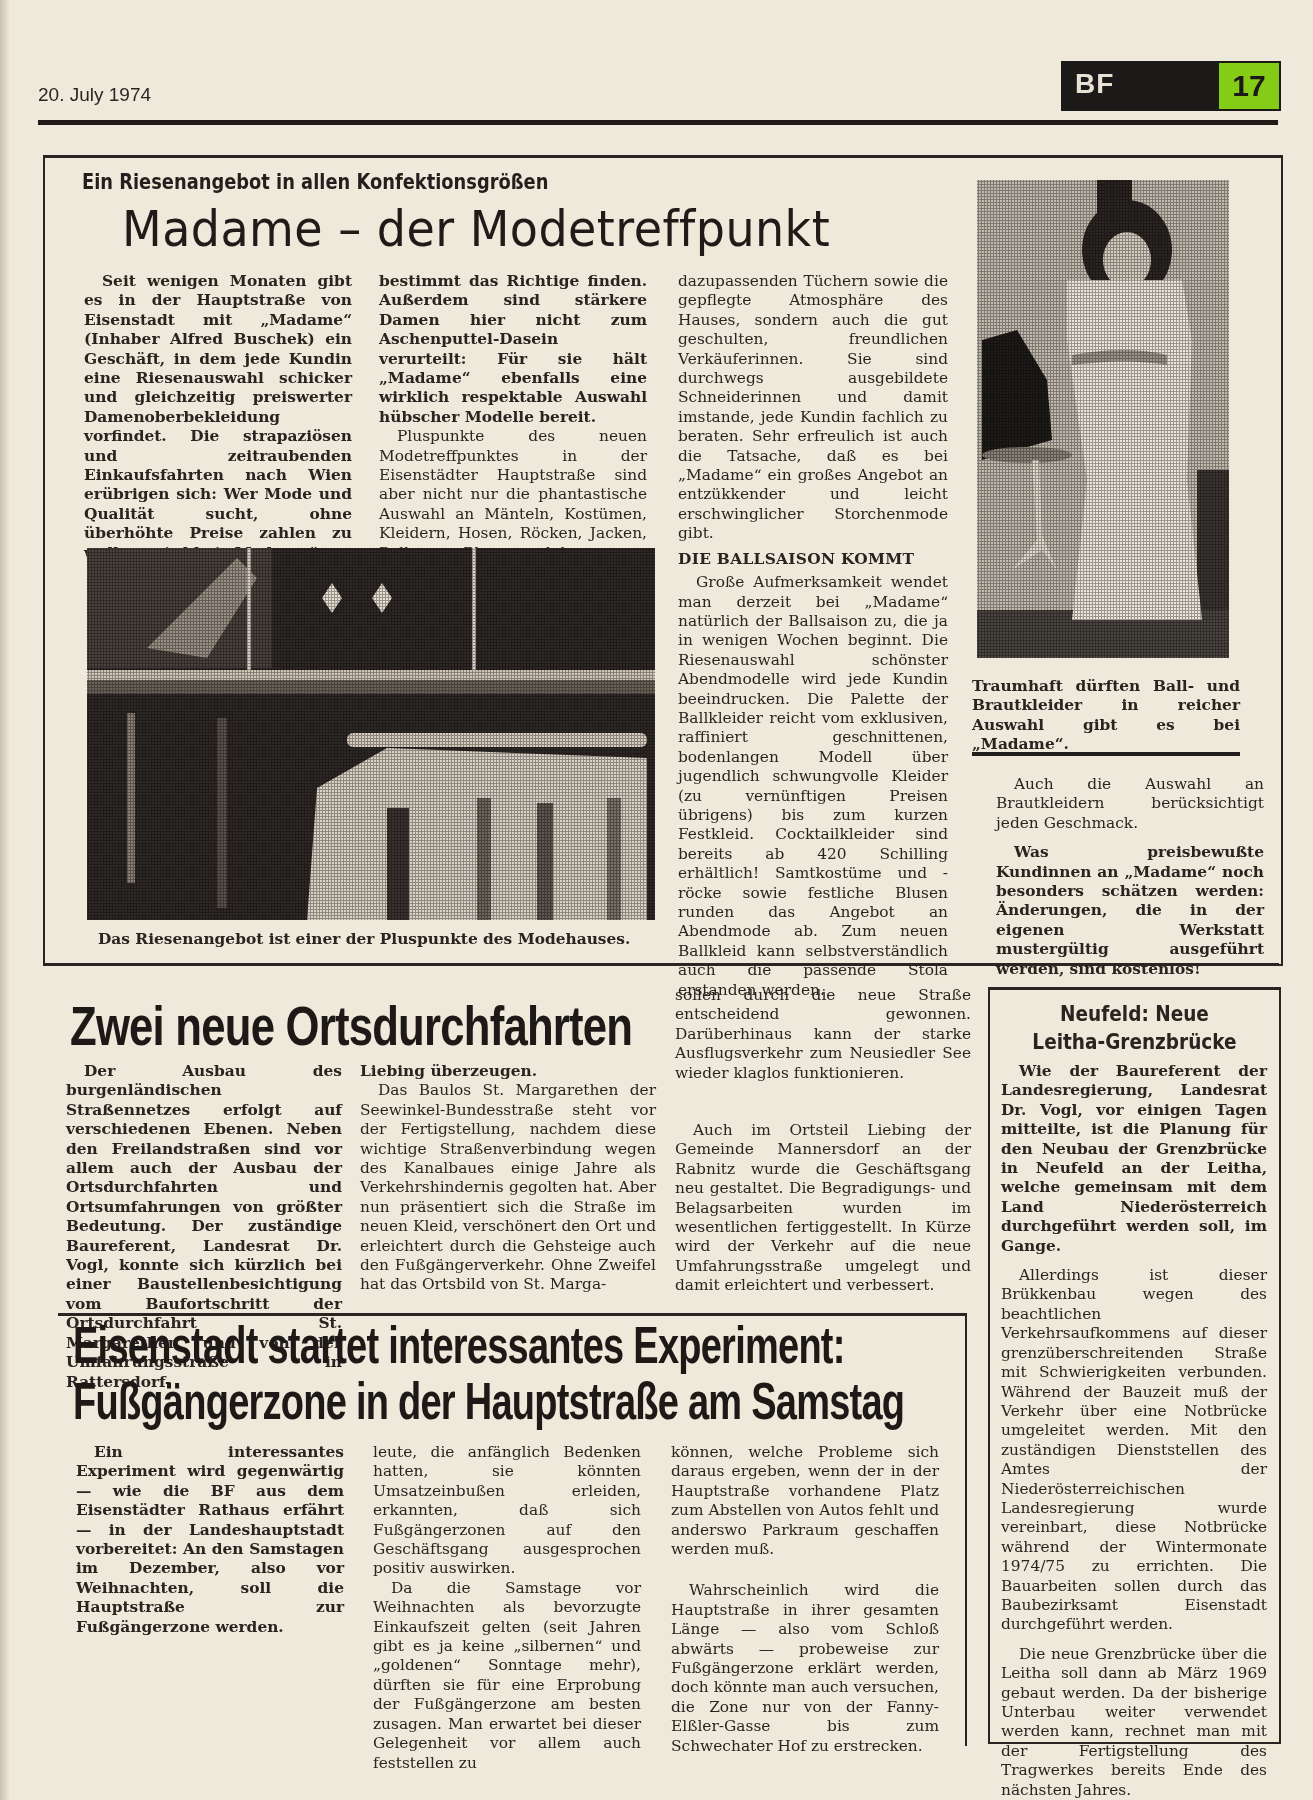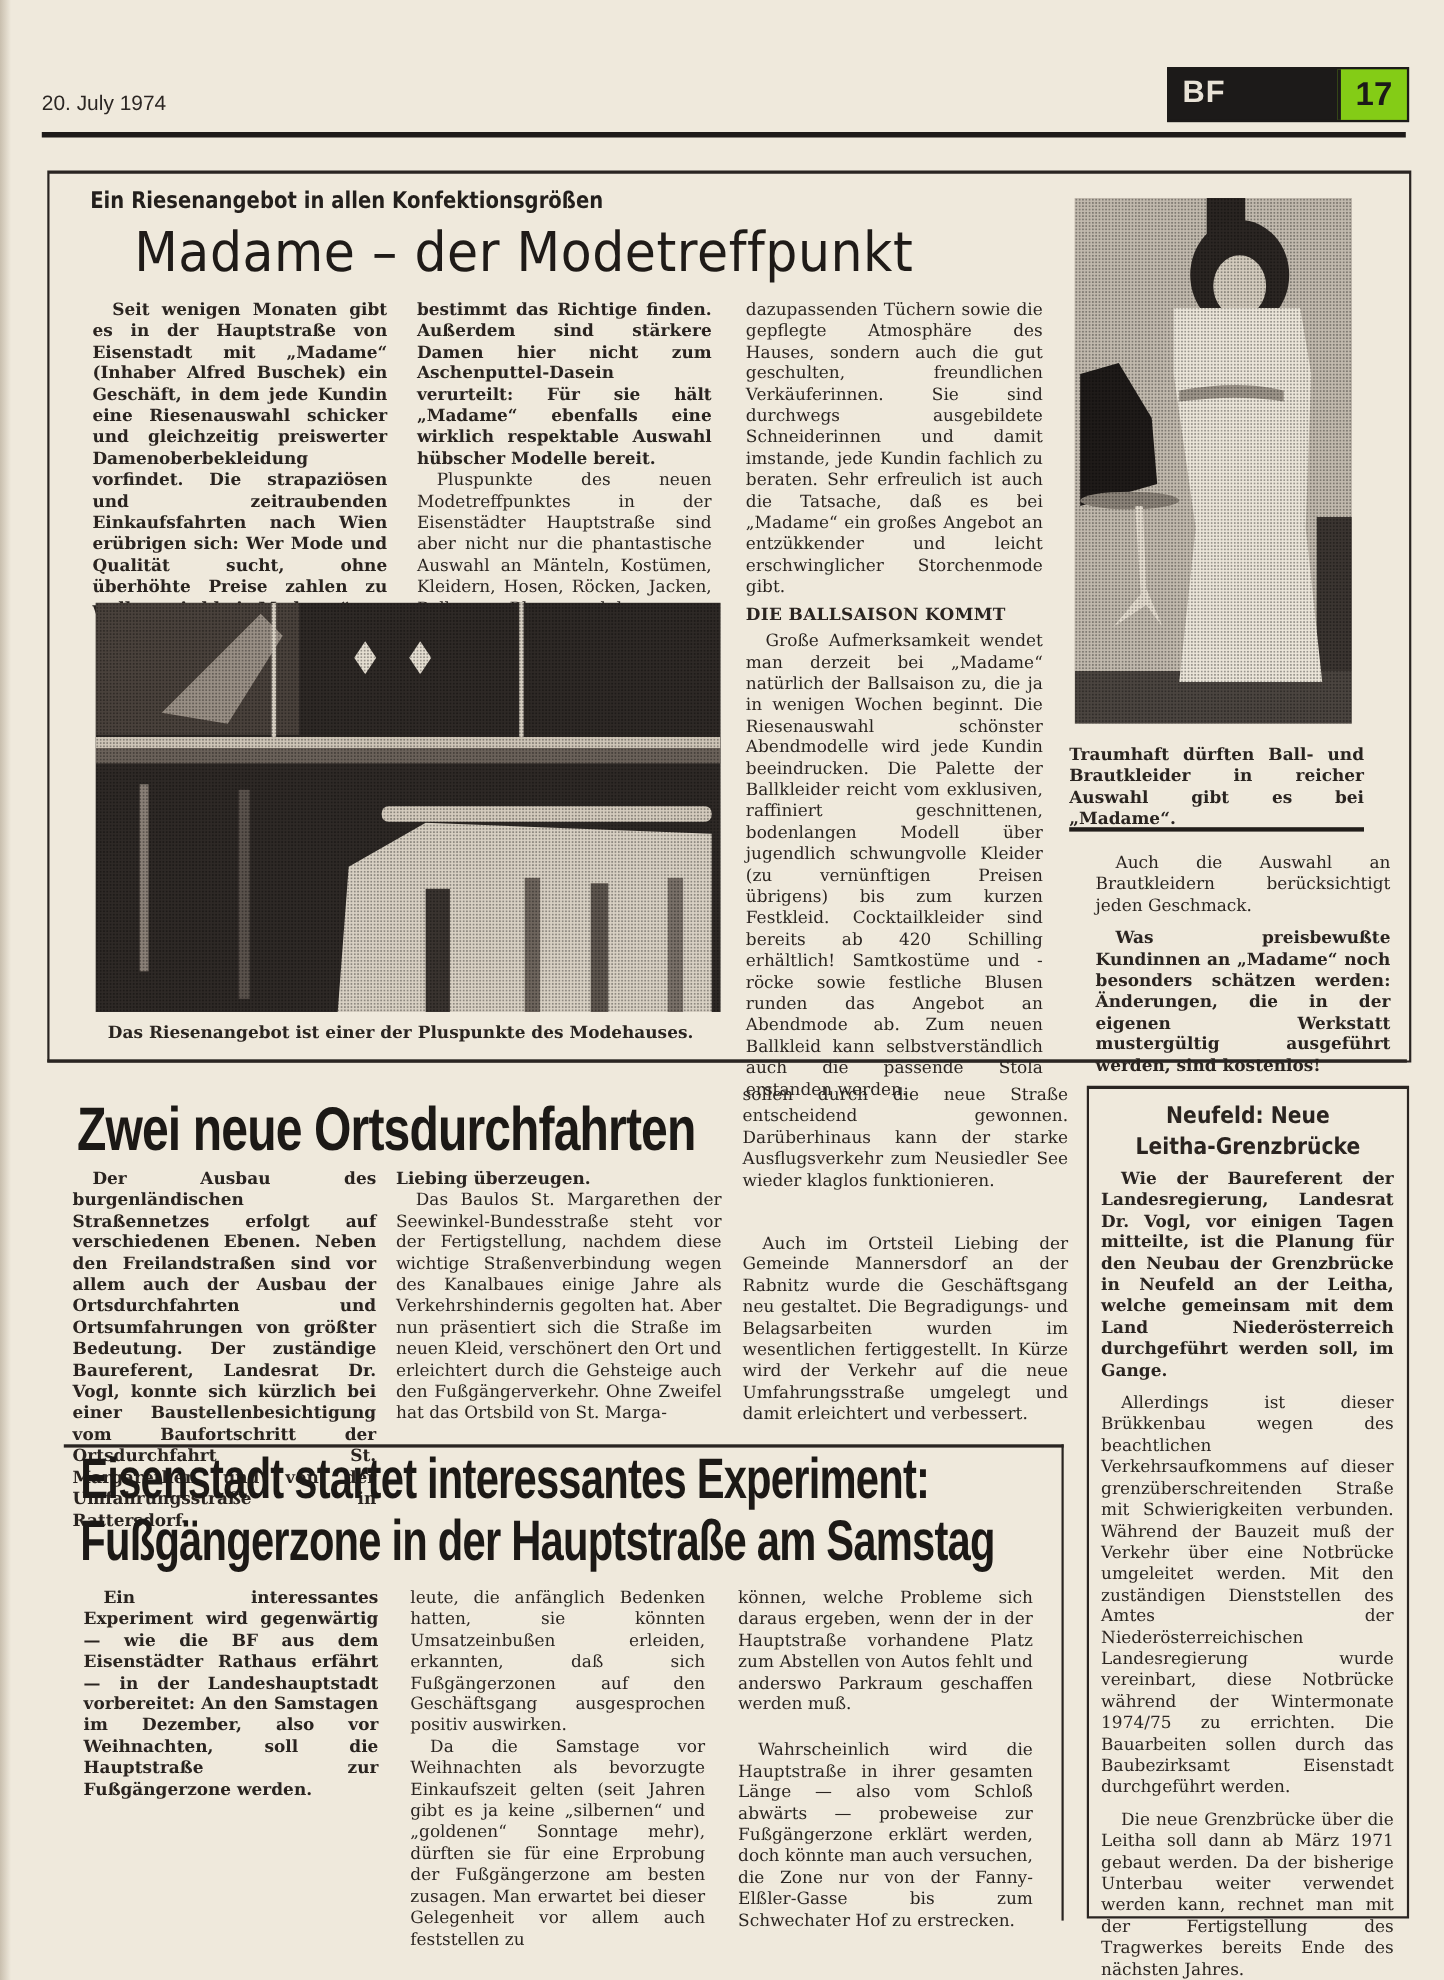--- a/index.html
+++ b/index.html
@@ -139,21 +139,21 @@
 
 <div class="abs box2">
   <div class="h">
     <div>Neufeld: Neue</div>
     <div>Leitha-Grenzbrücke</div>
   </div>
 </div>
 <div class="col" style="left:1001px; top:1062px; width:266px;">
   <p class="b">Wie der Baureferent der Landesregierung, Landesrat Dr. Vogl, vor einigen Tagen mitteilte, ist die Planung für den Neubau der Grenzbrücke in Neufeld an der Leitha, welche gemeinsam mit dem Land Niederösterreich durchgeführt werden soll, im Gange.</p>
   <p style="margin-top:10px;">Allerdings ist dieser Brükkenbau wegen des beachtlichen Verkehrsaufkommens auf dieser grenzüberschreitenden Straße mit Schwierigkeiten verbunden. Während der Bauzeit muß der Verkehr über eine Notbrücke umgeleitet werden. Mit den zuständigen Dienststellen des Amtes der Niederösterreichischen Landesregierung wurde vereinbart, diese Notbrücke während der Wintermonate 1974/75 zu errichten. Die Bauarbeiten sollen durch das Baubezirksamt Eisenstadt durchgeführt werden.</p>
-  <p style="margin-top:10px;">Die neue Grenzbrücke über die Leitha soll dann ab März 1971 gebaut werden. Da der bisherige Unterbau weiter verwendet werden kann, rechnet man mit der Fertigstellung des Tragwerkes bereits Ende des nächsten Jahres.</p>
+  <p style="margin-top:10px;">Die neue Grenzbrücke über die Leitha soll dann ab März 1969 gebaut werden. Da der bisherige Unterbau weiter verwendet werden kann, rechnet man mit der Fertigstellung des Tragwerkes bereits Ende des nächsten Jahres.</p>
 </div>
 
 <div class="abs box3"></div>
 <div class="abs headline3">
   <div>Eisenstadt startet interessantes Experiment:</div>
   <div>Fußgängerzone in der Hauptstraße am Samstag</div>
 </div>
 <div class="col" style="left:76px; top:1443px; width:268px;">
   <p class="b">Ein interessantes Experiment wird gegenwärtig — wie die BF aus dem Eisenstädter Rathaus erfährt — in der Landeshauptstadt vorbereitet: An den Samstagen im Dezember, also vor Weihnachten, soll die Hauptstraße zur Fußgängerzone werden.</p>
 </div>

